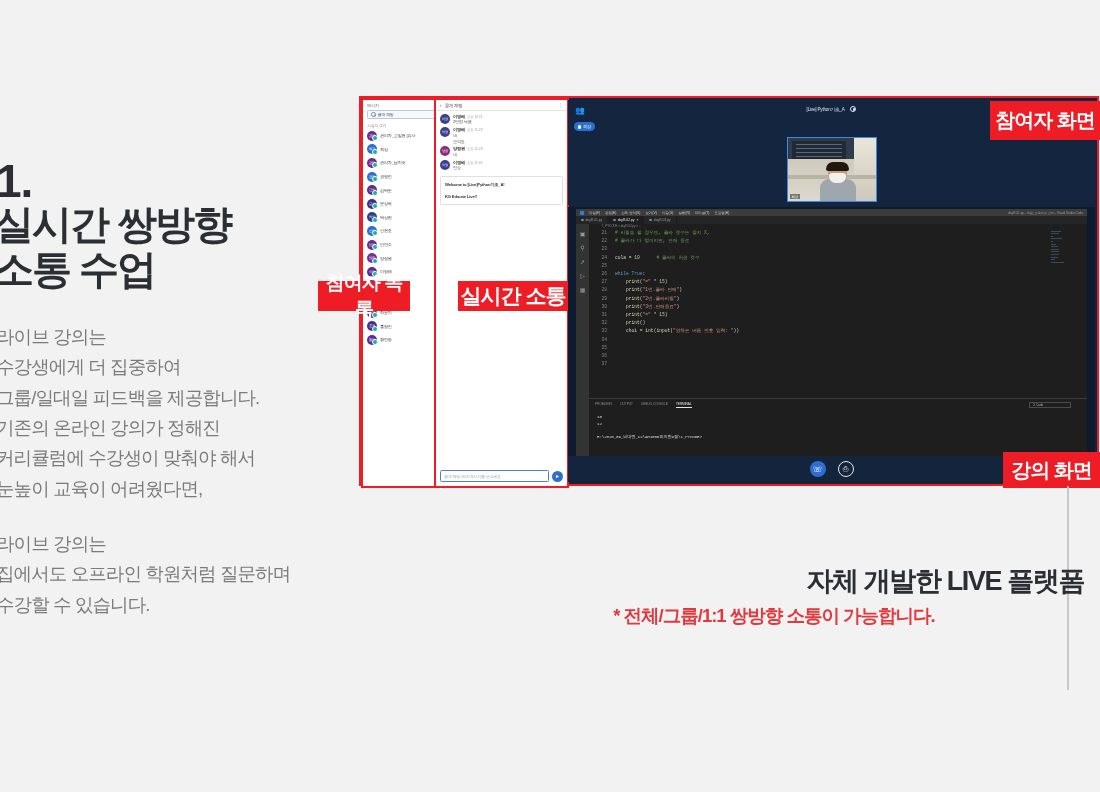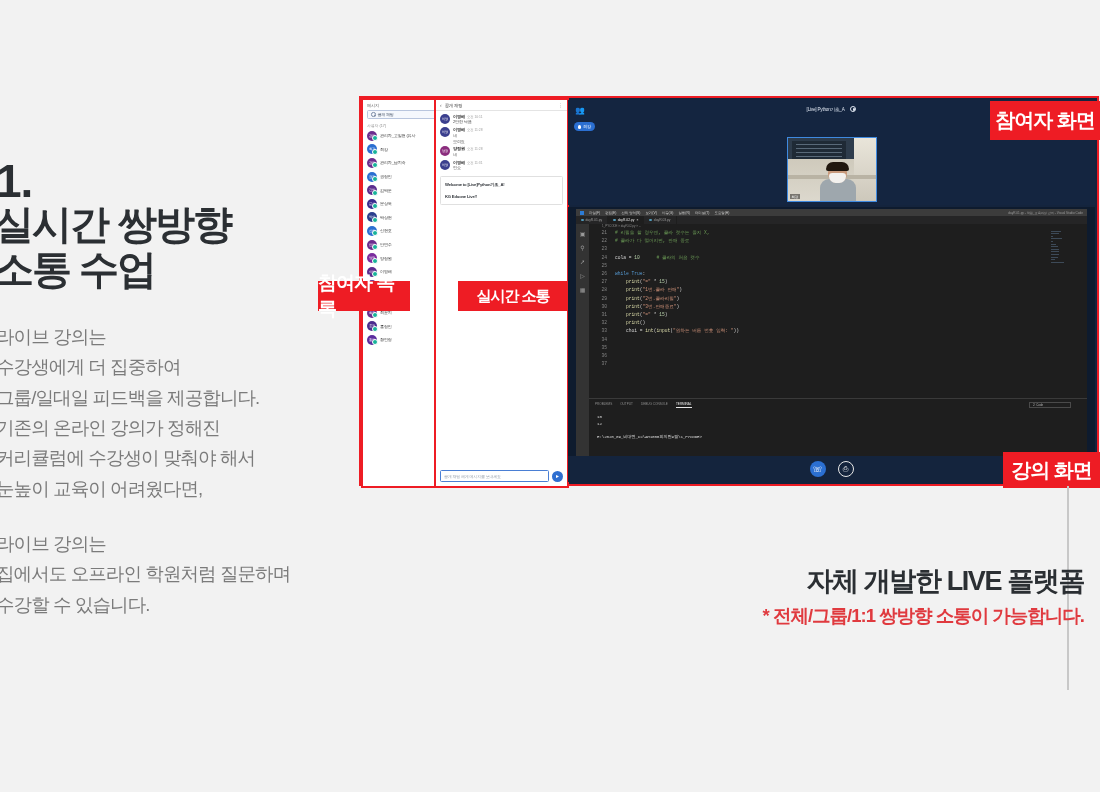--- a/index.html
+++ b/index.html
@@ -253,38 +253,38 @@
   .rb {
     width:16px;height:16px;border-radius:50%;display:flex;align-items:center;
     justify-content:center;color:#fff;font-size:8px;
   }
   .rb.blue { background:#2b6fd1; }
   .rb.out  { background:#14243d; border:1.2px solid #e8e8e8; font-size:7px;}
 
   
   .tag {
     position:absolute; background:#ee1c24; color:#fff; font-weight:bold;
-    letter-spacing:-1px; display:flex; align-items:center; justify-content:center;
+    letter-spacing:-1px; display:flex; align-items:center; justify-content:center;text-align:center;
   }
   #tag-participants { left:318px; top:281px; width:92px; height:30px; font-size:19px; }
-  #tag-chat         { left:458px; top:281px; width:110px; height:30px; font-size:15px; }
+  #tag-chat         { left:458px; top:281px; width:110px; height:30px; font-size:21px; }
   #tag-user-screen  { left:990px; top:101px; width:110px; height:39px; font-size:20px; }
   #tag-lecture      { left:1003px; top:452px; width:97px; height:36px; font-size:20px; }
 
   
   #right-copy {
     position:absolute; right:16px; top:563px; width:620px; text-align:right;
   }
   .rc-head {
     font-size:27px; font-weight:bold; color:#2b2f33; letter-spacing:-1.4px;
   }
   .rc-line {
     font-size:18.5px; color:#3f4347; letter-spacing:-1px; line-height:1.46; margin-top:3px;
   }
-  .rc-line.accent { color:#e03a3f; font-weight:bold; }
+  .rc-line.accent { color:#e03a3f; font-weight:bold;text-align:center; }
   #v-divider {
     position:absolute; right:31px; top:486px; width:2px; height:204px; background:#c8c8c8;
   }
 </style>
 </head>
 <body>
 
 <div id="left-copy">
   <div class="headline-num">1.</div>
   <div class="headline">

